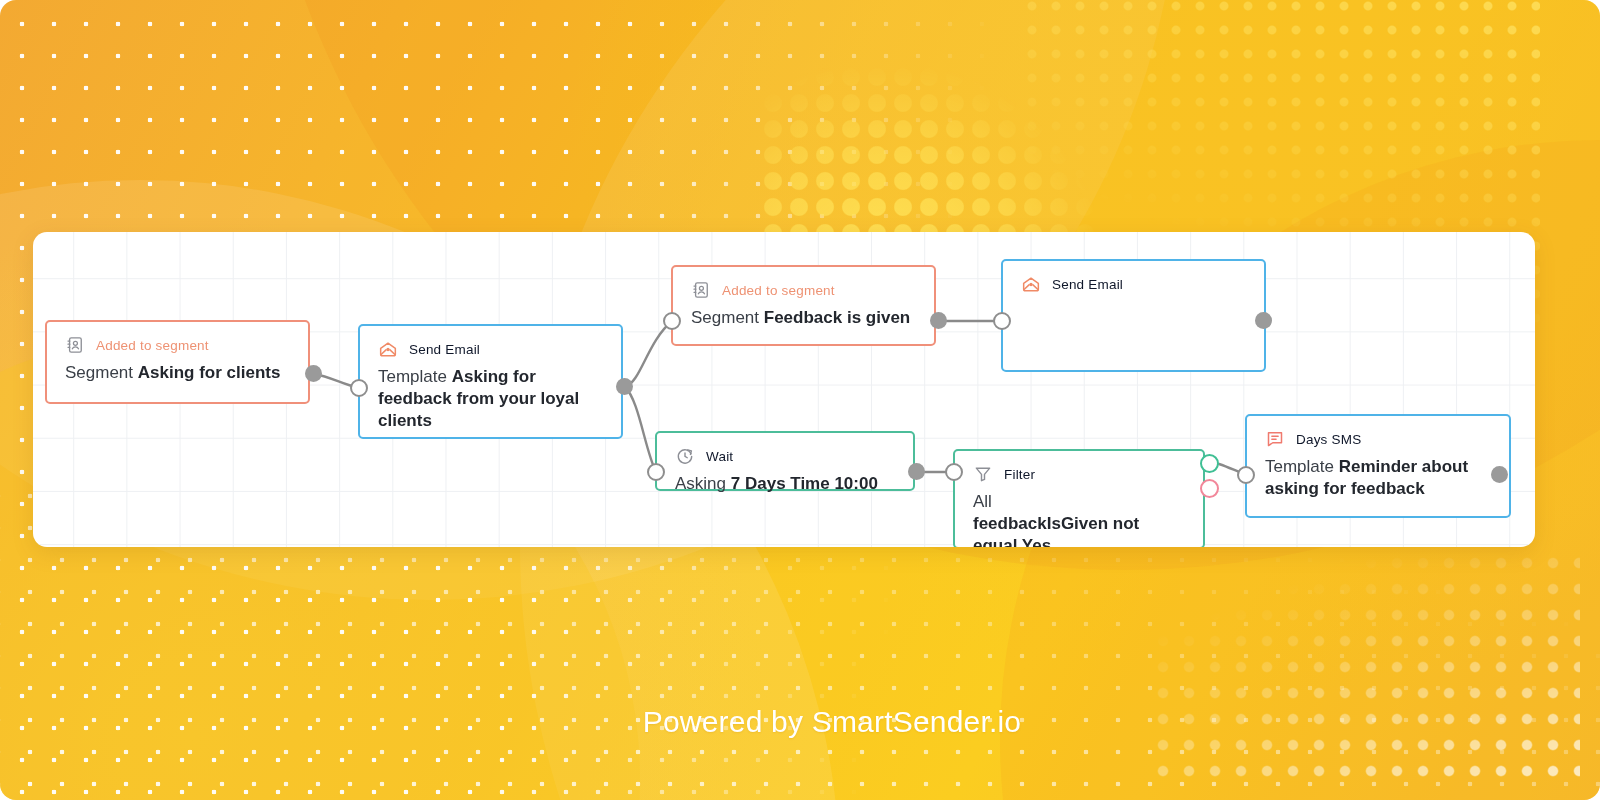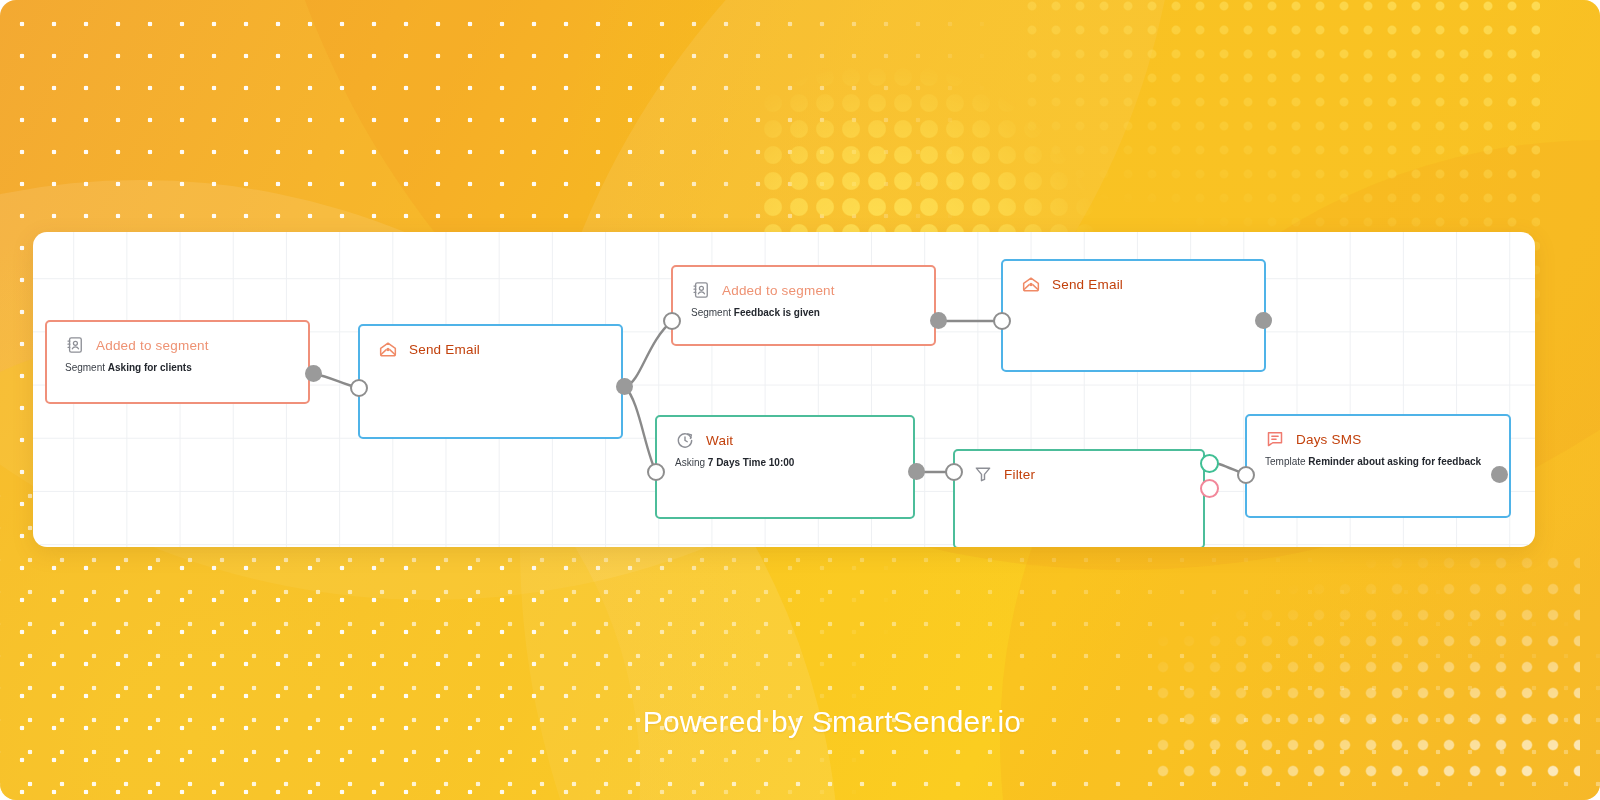--- a/index.html
+++ b/index.html
@@ -162,27 +162,27 @@
     display: flex;
     align-items: center;
     gap: 11px;
     height: 22px;
     margin-bottom: 6px;
   }
   .node-icon { width: 20px; height: 20px; flex: 0 0 20px; display: block; }
   .node-type {
     font-size: 13.5px;
     letter-spacing: .2px;
-    color: #c2410c;
+    color: #0f172a;
     white-space: nowrap;
   }
   .node-type.orange-t { color: #EE9273; }
 
   .node-body {
-    font-size: 10px;
+    font-size: 17px;
     line-height: 1.28;
     color: #2b2f36;
   }
   .lbl { font-weight: 400; color: #3a3f47; }
   .val { font-weight: 700; color: #23272e; }
   .val-block { display: block; font-weight: 700; color: #23272e; }
   .lbl-block { display: block; font-weight: 400; color: #3a3f47; }
 
   
   .port {
@@ -285,20 +285,24 @@
 
       <div class="node blue" style="left:325px; top:92px; width:265px; height:115px;">
         <div class="node-head">
           <svg class="node-icon" viewBox="0 0 24 24">
             <path d="M3.2 11.2 12 5l8.8 6.2v7.3a1.6 1.6 0 0 1-1.6 1.6H4.8a1.6 1.6 0 0 1-1.6-1.6z" fill="none" stroke="#F08A66" stroke-width="1.8" stroke-linejoin="round"></path>
             <path d="M3.4 18.9 9.6 13M20.6 18.9 14.4 13" fill="none" stroke="#F08A66" stroke-width="1.8" stroke-linecap="round"></path>
             <circle cx="12" cy="12.6" r="2" fill="#F08A66"></circle>
           </svg>
           <span class="node-type">Send Email</span>
         </div>
+        <div class="node-body">
+          <span class="lbl">Template</span>
+          <span class="val">Asking for feedback from your loyal clients</span>
+        </div>
       </div>
       <div class="port in" style="left:317px; top:147px;"></div>
       <div class="port out" style="left:583px; top:146px;"></div>
 
       <div class="node orange" style="left:638px; top:33px; width:265px; height:81px;">
         <div class="node-head">
           <svg class="node-icon" viewBox="0 0 24 24">
             <rect x="5.5" y="3.5" width="14" height="17" rx="2" fill="none" stroke="#8d8f96" stroke-width="1.6"></rect>
             <circle cx="12.5" cy="10" r="2.4" fill="none" stroke="#8d8f96" stroke-width="1.5"></circle>
             <path d="M8.8 16.6c.7-1.7 2.1-2.5 3.7-2.5s3 .8 3.7 2.5" fill="none" stroke="#8d8f96" stroke-width="1.5" stroke-linecap="round"></path>
@@ -320,21 +324,21 @@
             <path d="M3.2 11.2 12 5l8.8 6.2v7.3a1.6 1.6 0 0 1-1.6 1.6H4.8a1.6 1.6 0 0 1-1.6-1.6z" fill="none" stroke="#F08A66" stroke-width="1.8" stroke-linejoin="round"></path>
             <path d="M3.4 18.9 9.6 13M20.6 18.9 14.4 13" fill="none" stroke="#F08A66" stroke-width="1.8" stroke-linecap="round"></path>
             <circle cx="12" cy="12.6" r="2" fill="#F08A66"></circle>
           </svg>
           <span class="node-type">Send Email</span>
         </div>
       </div>
       <div class="port in" style="left:960px; top:80px;"></div>
       <div class="port out" style="left:1222px; top:80px;"></div>
 
-      <div class="node green" style="left:622px; top:183px; width:260px; height:104px;">
+      <div class="node green" style="left:622px; top:199px; width:260px; height:60px;">
         <div class="node-head">
           <svg class="node-icon" viewBox="0 0 24 24">
             <path d="M19.3 9.3A8 8 0 1 0 20 12.6" fill="none" stroke="#8d8f96" stroke-width="1.7" stroke-linecap="round"></path>
             <path d="M15.4 4.6l4.3 1.2-1.2 4.3" fill="none" stroke="#8d8f96" stroke-width="1.7" stroke-linecap="round" stroke-linejoin="round"></path>
             <path d="M12 8.3v4.2l2.7 1.6" fill="none" stroke="#8d8f96" stroke-width="1.7" stroke-linecap="round"></path>
           </svg>
           <span class="node-type">Wait</span>
         </div>
         <div class="node-body">
           <span class="lbl">Asking</span>
@@ -344,20 +348,24 @@
       <div class="port in" style="left:614px; top:231px;"></div>
       <div class="port out" style="left:875px; top:231px;"></div>
 
       <div class="node green" style="left:920px; top:185px; width:252px; height:100px;margin-top:32px;">
         <div class="node-head">
           <svg class="node-icon" viewBox="0 0 24 24">
             <path d="M4 5h16l-6.2 7.4v6.1L10.2 20v-7.6z" fill="none" stroke="#8d8f96" stroke-width="1.7" stroke-linejoin="round"></path>
           </svg>
           <span class="node-type">Filter</span>
         </div>
+        <div class="node-body">
+          <span class="lbl-block">All</span>
+          <span class="val-block">feedbackIsGiven not equal Yes</span>
+        </div>
       </div>
       <div class="port in" style="left:912px; top:231px;"></div>
       <div class="port yes" style="left:1167px; top:222px;"></div>
       <div class="port no" style="left:1167px; top:247px;"></div>
 
       <div class="node blue" style="left:1212px; top:182px; width:266px; height:104px;">
         <div class="node-head">
           <svg class="node-icon" viewBox="0 0 24 24">
             <path d="M4.2 4.4h15.6v12.1H9.3l-5.1 3.4z" fill="none" stroke="#F07A6E" stroke-width="1.8" stroke-linejoin="round"></path>
             <path d="M8.2 8.6h7.6M8.2 12.2h5.1" stroke="#F07A6E" stroke-width="1.7" stroke-linecap="round"></path>

